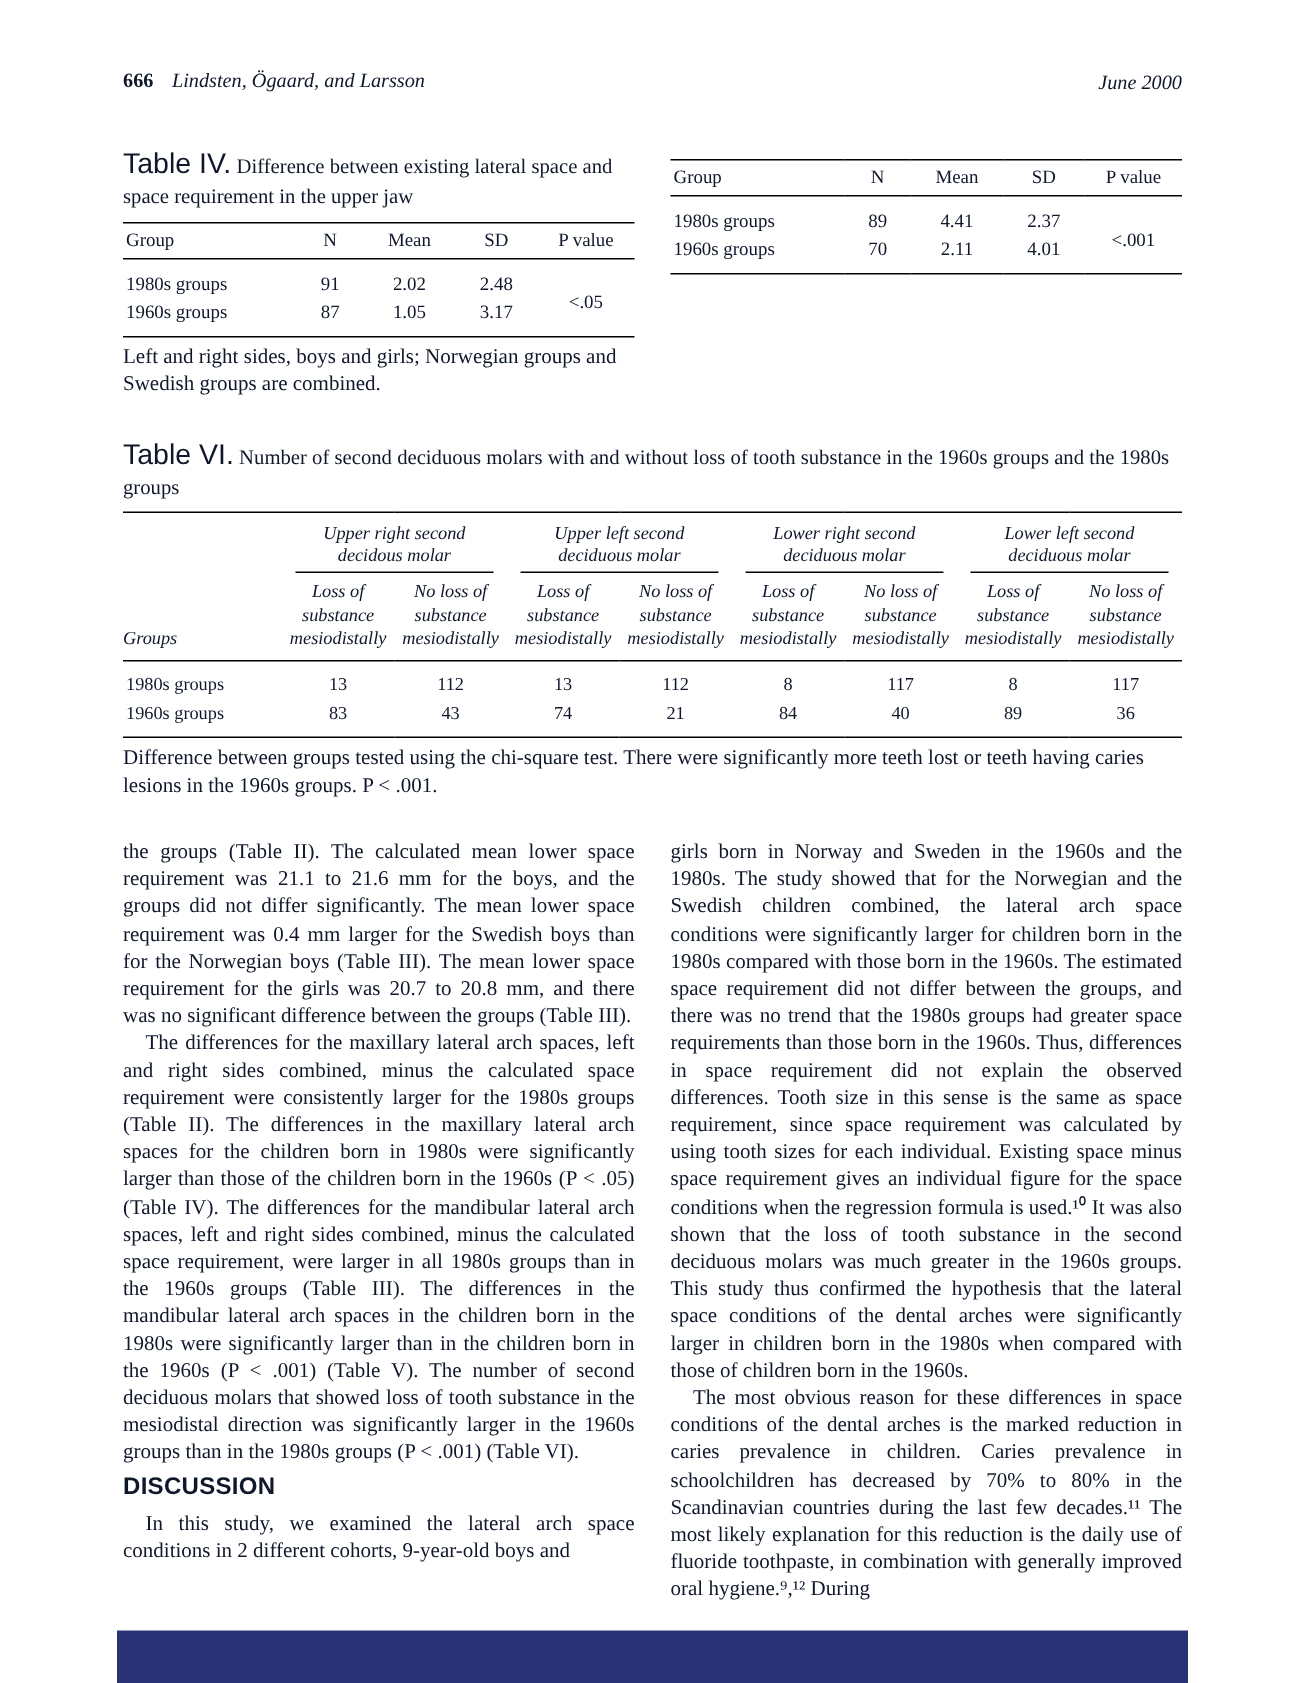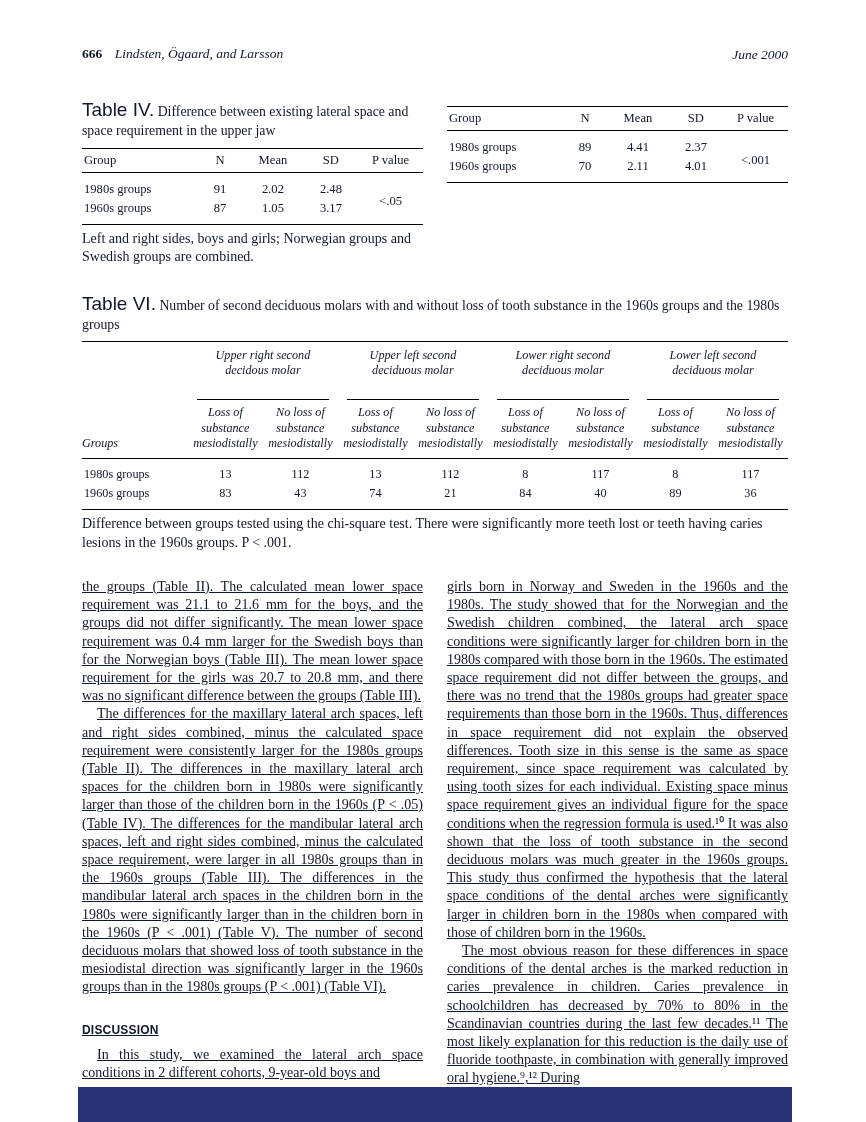--- a/index.html
+++ b/index.html
@@ -41,34 +41,34 @@
   
   .table6-block { margin-top:26px; }
   .t6 {
     width:100%; border-collapse:collapse; margin-top:7px; font-size:12.2px;
     border-top:1.2px solid #000; border-bottom:1.2px solid #000;
   }
   .t6 col.t6-c0 { width:15%; }
   .t6 col.t6-cn { width:10.625%; }
   .t6 th { font-weight:normal; font-style:italic; text-align:center; }
   .grp-th { padding-top:4px; vertical-align:bottom; }
-  .grp { display:block; margin:0 9px; padding:2px 0 21px; border-bottom:1px solid #000; line-height:1.25; }
+  .grp { display:block; margin:0 9px; padding:2px 0 3px; border-bottom:1px solid #000; line-height:1.25; }
   .subhead th { border-bottom:1px solid #000; padding:5px 2px 7px; vertical-align:top; line-height:1.25; }
   .subhead th.groups-label { text-align:left; vertical-align:bottom; padding-left:0; }
   .t6 td { text-align:center; padding:2px; }
   .t6 td.al { text-align:left; }
   .t6 tbody tr:first-child td { padding-top:8px; }
   .t6 tbody tr:last-child td { padding-bottom:8px; }
   
-  .columns { display:flex; gap:24px; margin-top:26px;text-decoration:underline; }
+  .columns { display:flex; gap:24px; margin-top:26px; }
   .col { flex:1; min-width:0; font-size:14px; line-height:18.2px; text-align:justify; }
   .para.indent { text-indent:15px; }
   .section-heading {
     font-family:"Liberation Sans", sans-serif; font-weight:bold;
-    font-size:12px; letter-spacing:.2px; margin:24px 0 7px; text-align:left;
+    font-size:16px; letter-spacing:.2px; margin:4px 0 7px; text-align:left;
   }
   
   .bottom-bar { position:absolute; left:78px; right:74px; bottom:0; height:35px; background:#283173; }
 </style>
 </head>
 <body>
 
 <div class="page">
 
   <header class="running-head">

